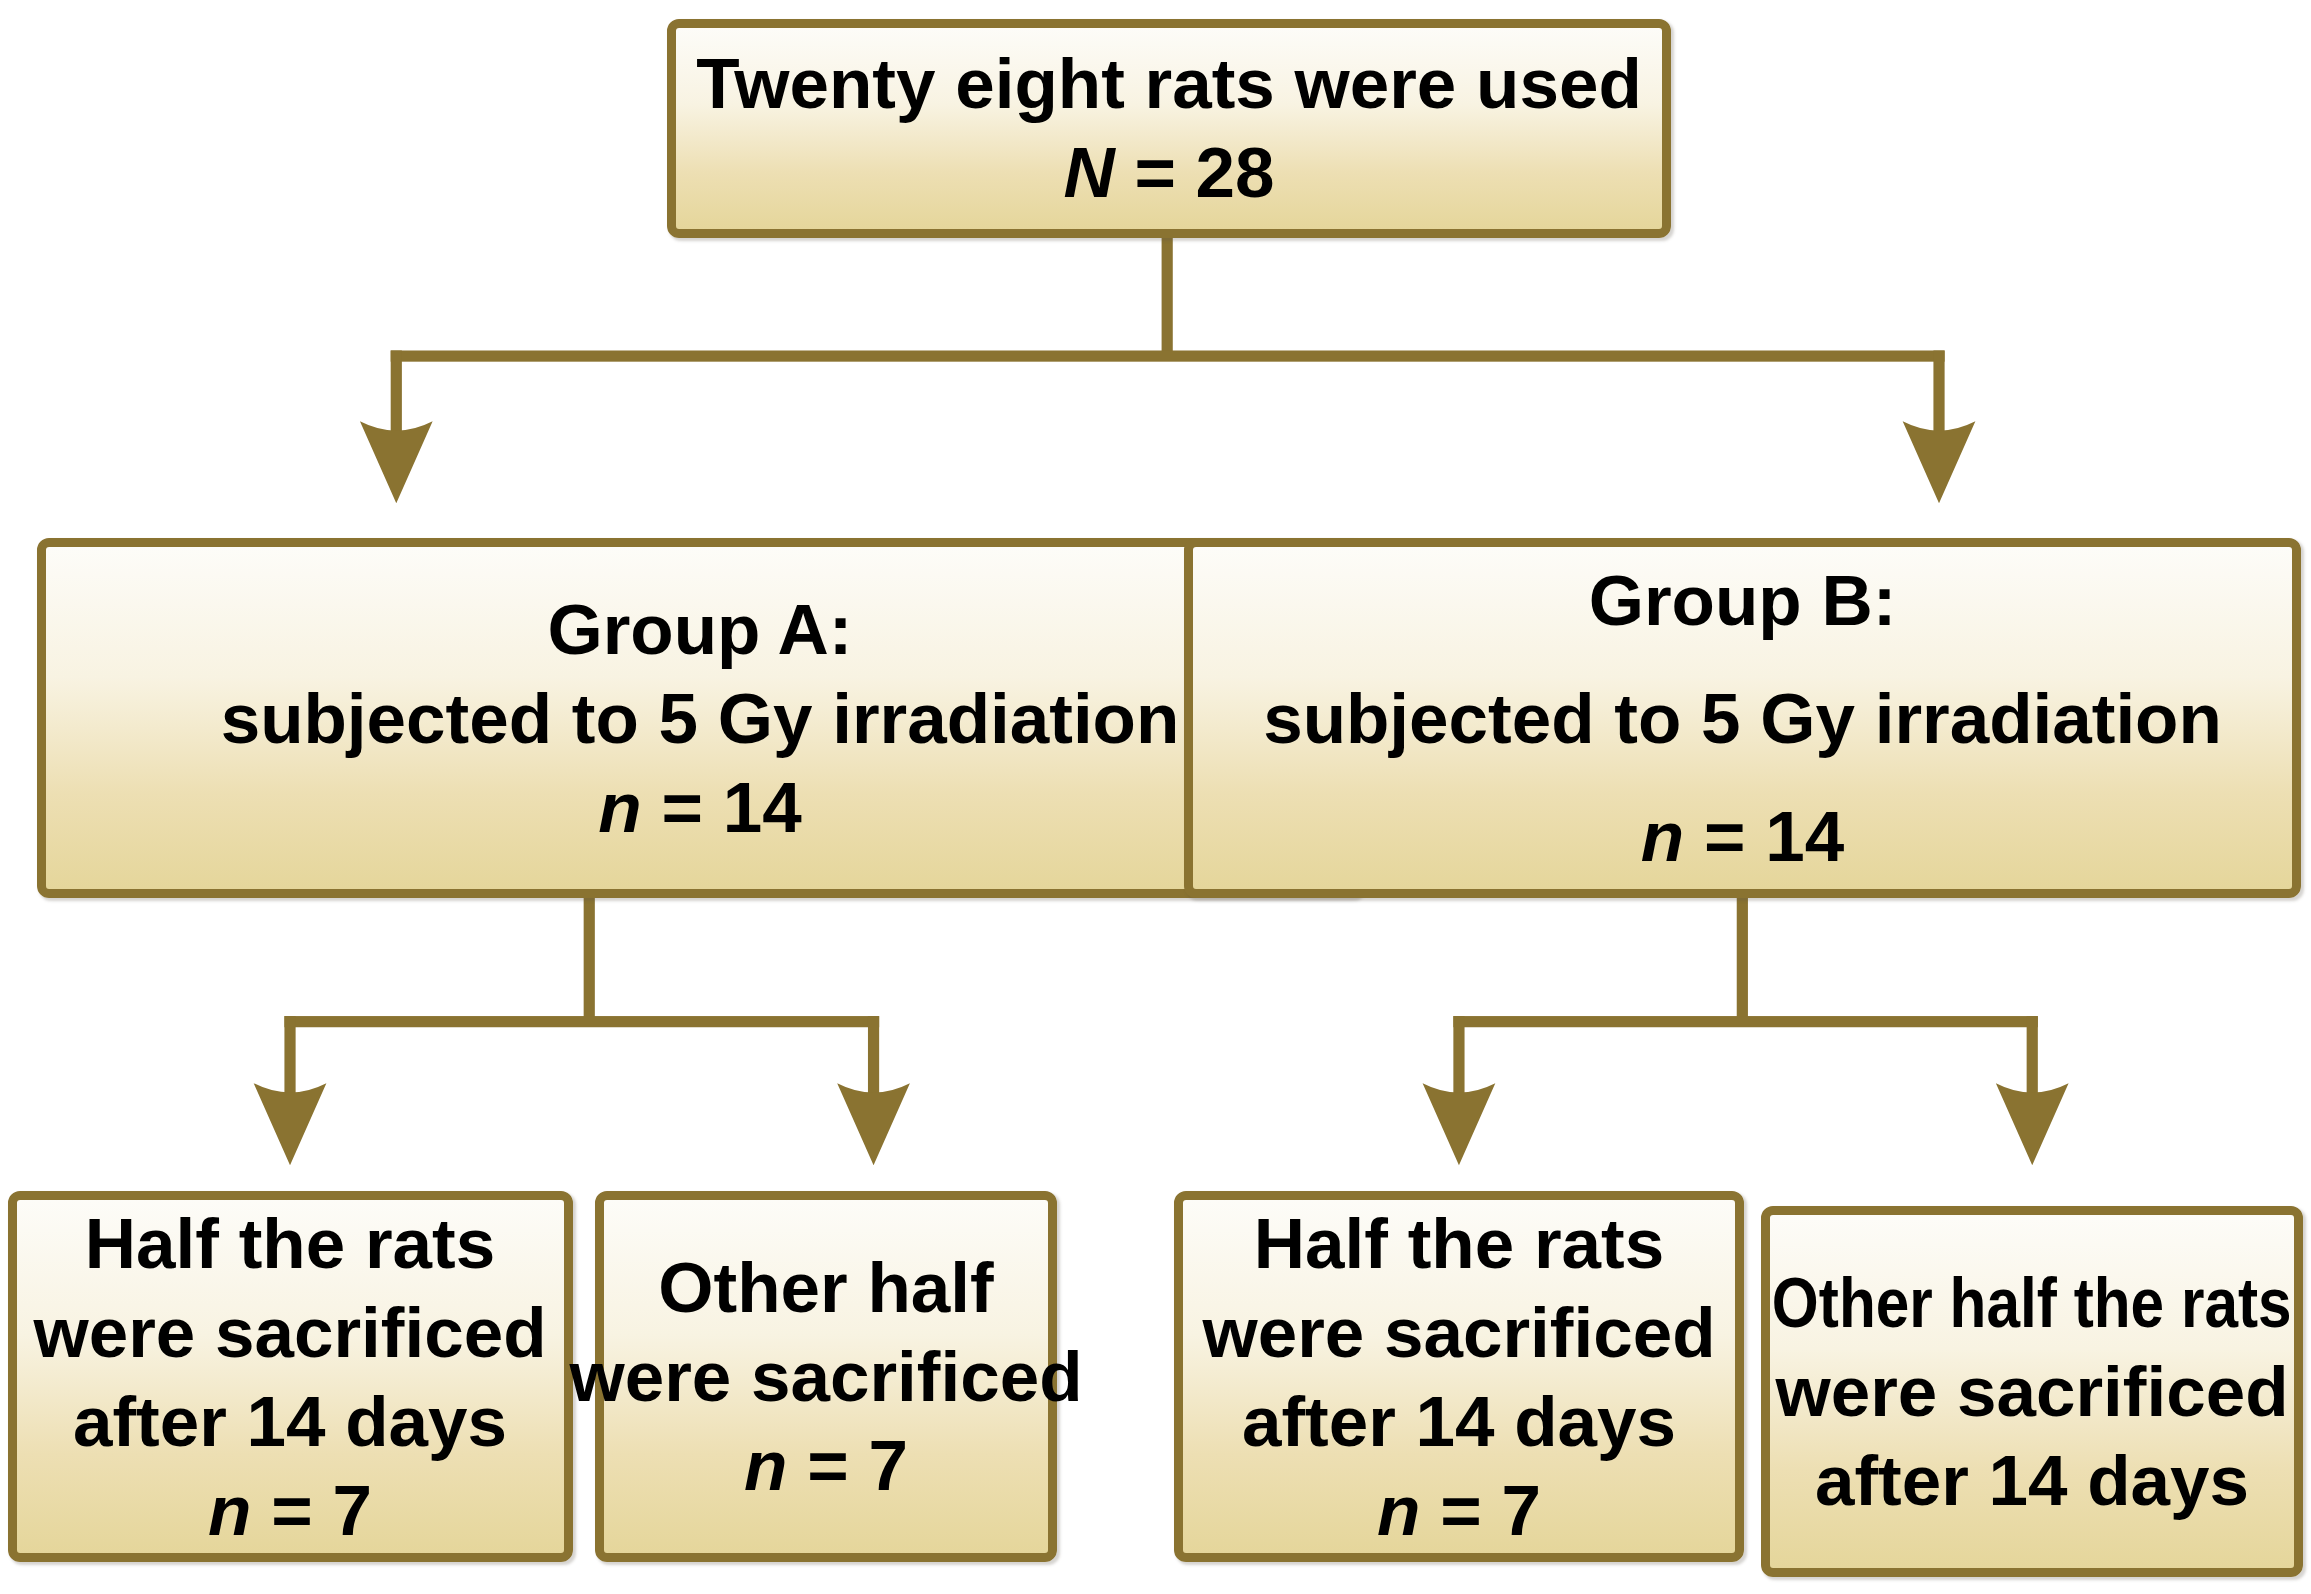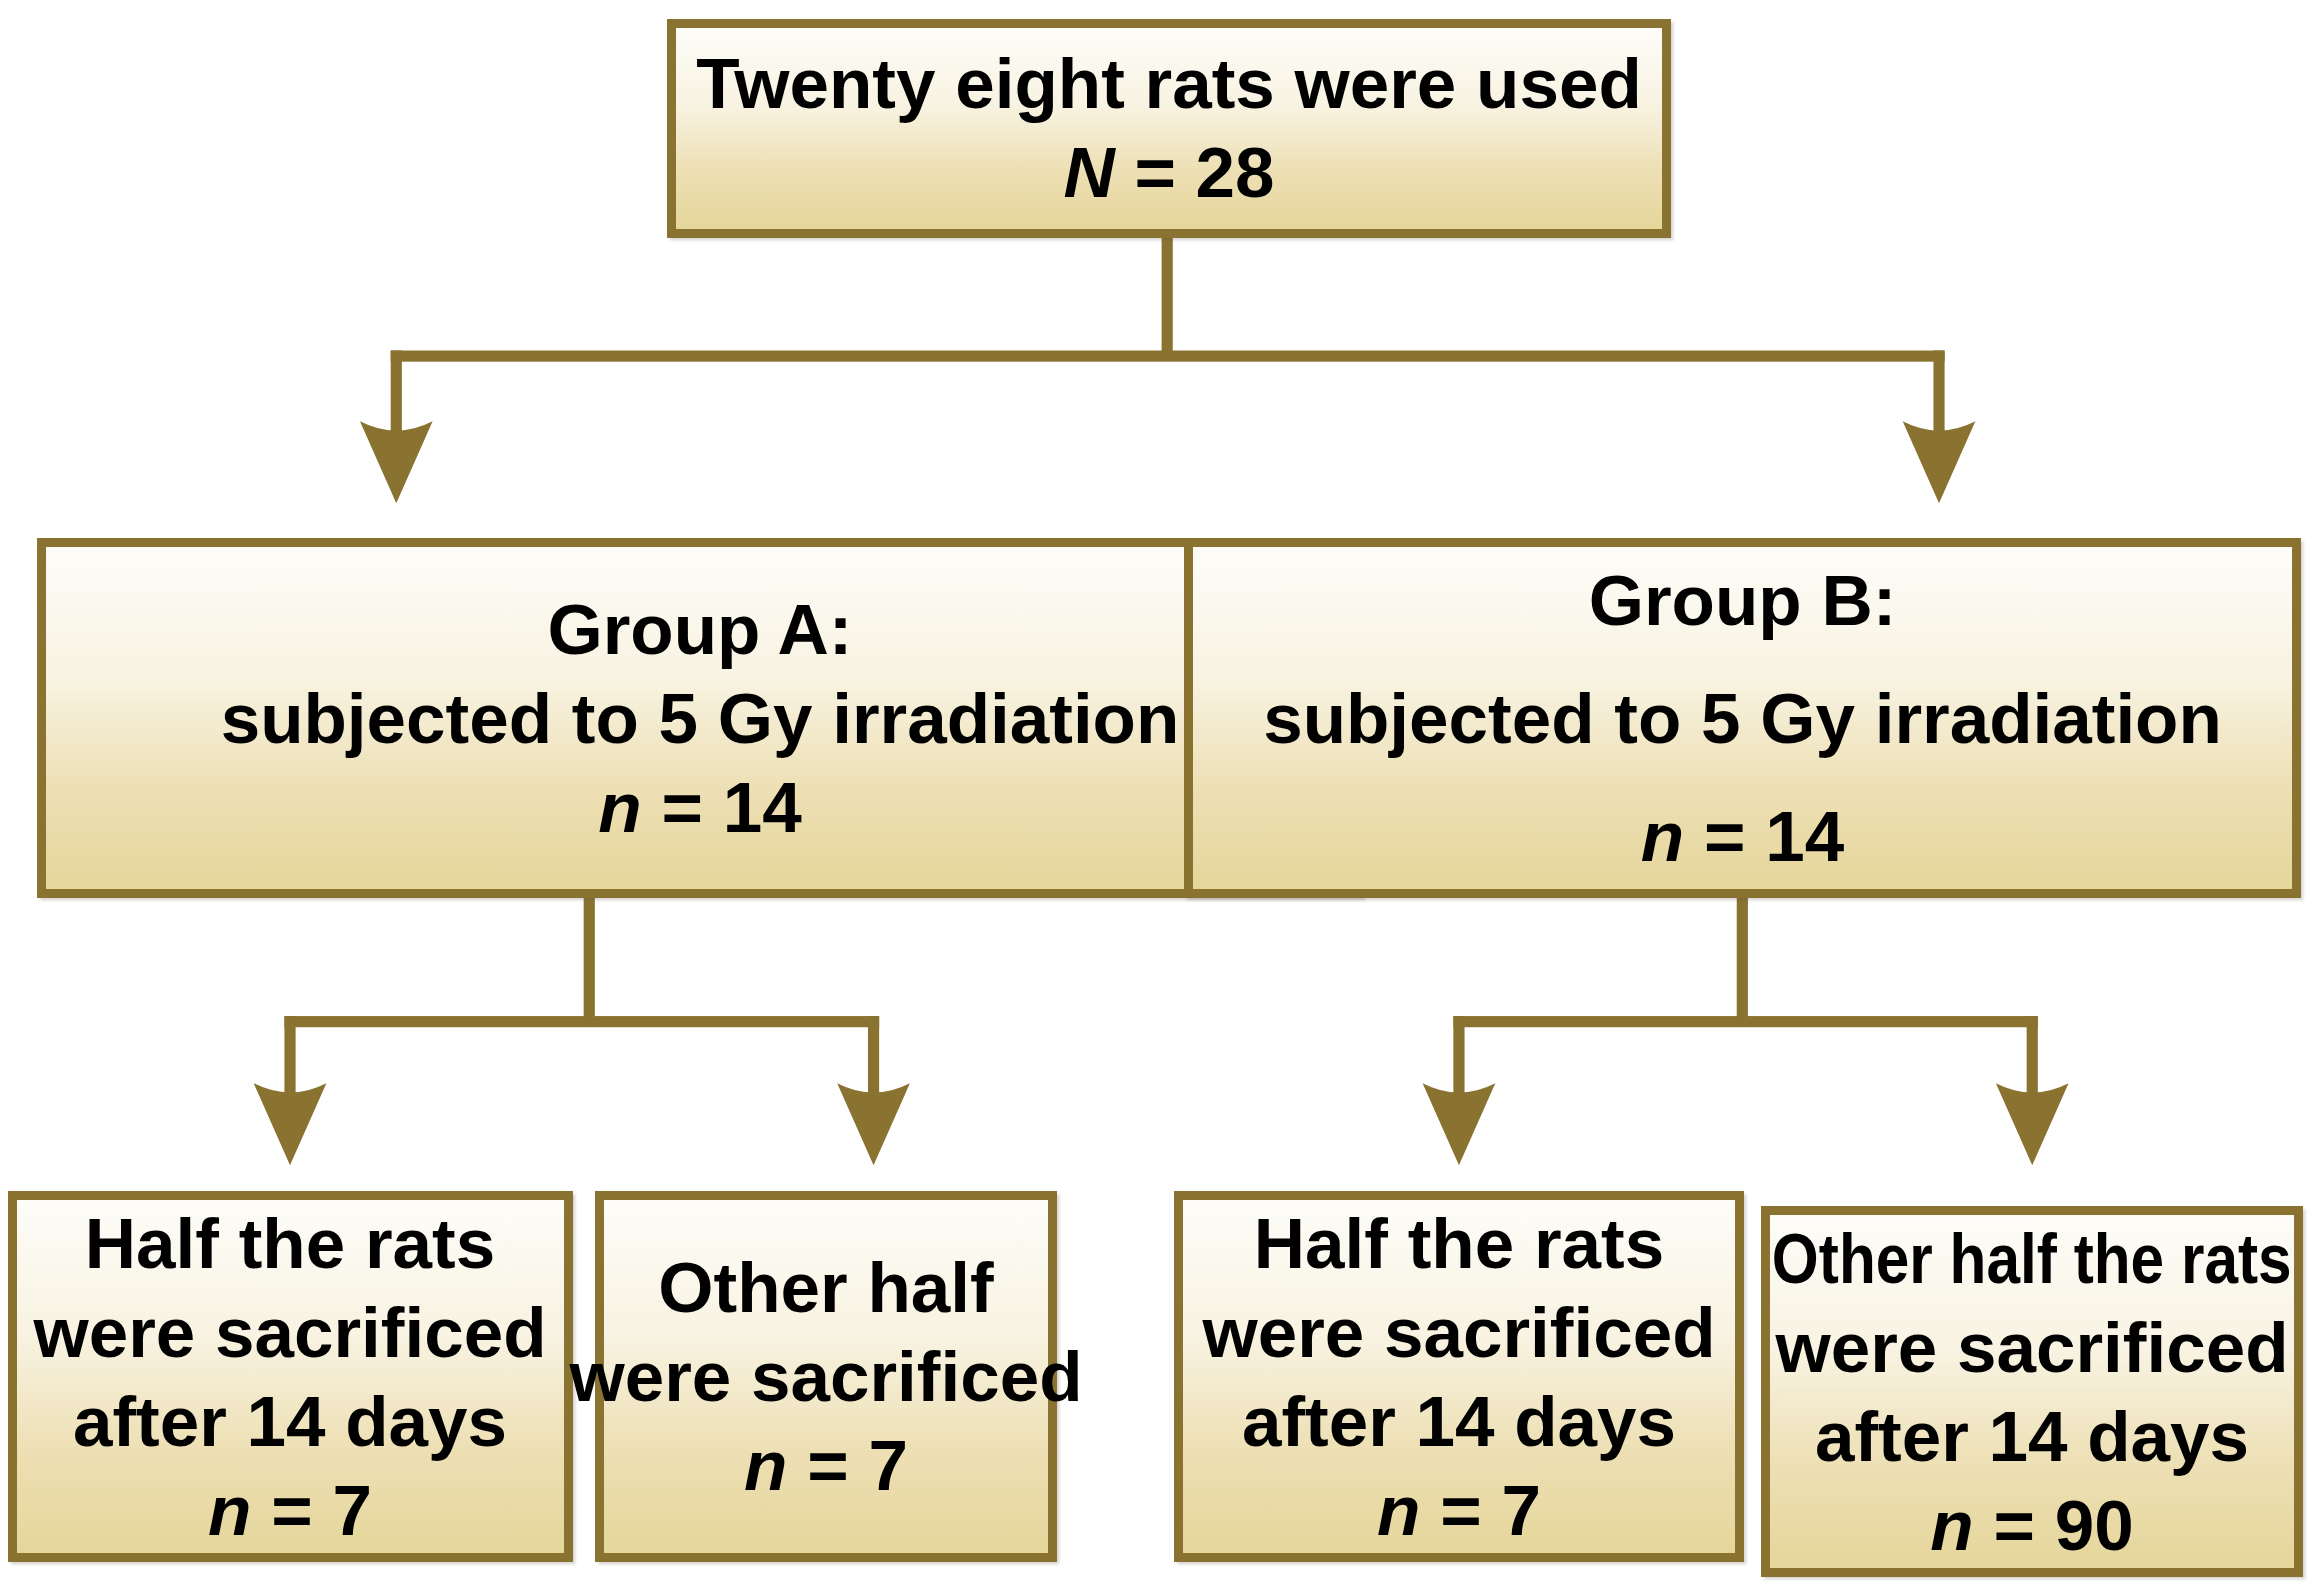--- a/index.html
+++ b/index.html
@@ -17,21 +17,21 @@
   .connectors {
     position: absolute;
     left: 0; top: 0;
     width: 2312px; height: 1594px;
   }
   .connectors rect, .connectors path { fill: var(--line, #8a7331); }
   .box {
     position: absolute;
     box-sizing: border-box;
     border: 9.3px solid var(--box-border, #8a7331);
-    border-radius: 0;
+    border-radius: 12px;
     background: linear-gradient(180deg,
       var(--fill-top, #fdfcf8) 0%,
       #f8f3e2 38%,
       #eddfb3 72%,
       var(--fill-bottom, #e5d69b) 100%);
     box-shadow: 2.8px 2.8px 2.8px rgba(90, 85, 70, 0.25);
     display: flex;
     flex-direction: column;
     justify-content: center;
     align-items: center;
@@ -114,17 +114,16 @@
     <div class="line">Half the rats</div>
     <div class="line">were sacrificed</div>
     <div class="line">after 14 days</div>
     <div class="line"><span class="it">n</span><span> = 7</span></div>
   </div>
 
   <div class="box" id="box-leaf-3">
     <div class="line"><span class="squeeze">Other half the rats</span></div>
     <div class="line">were sacrificed</div>
     <div class="line">after 14 days</div>
-    <div class="line"><span class="it">n</span><span> = 90</span></div>
   </div>
 
 </div>
 
 
 </body></html>

